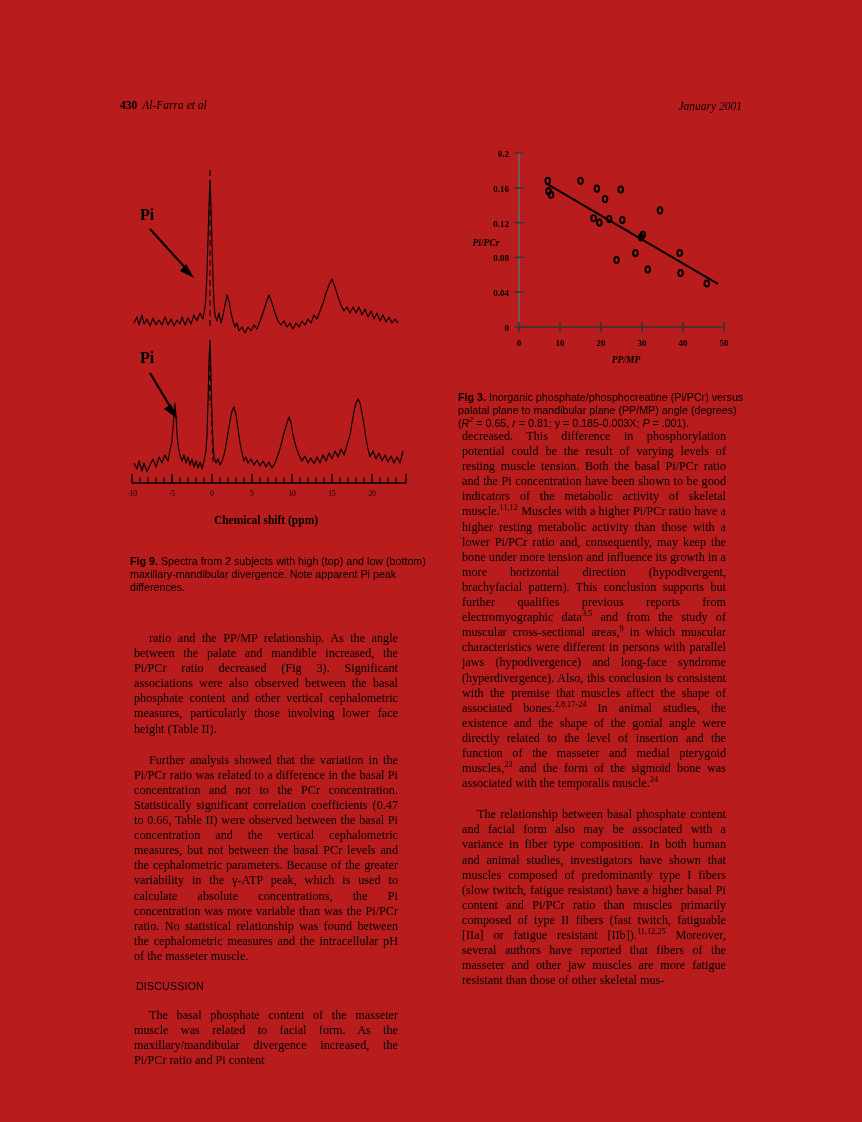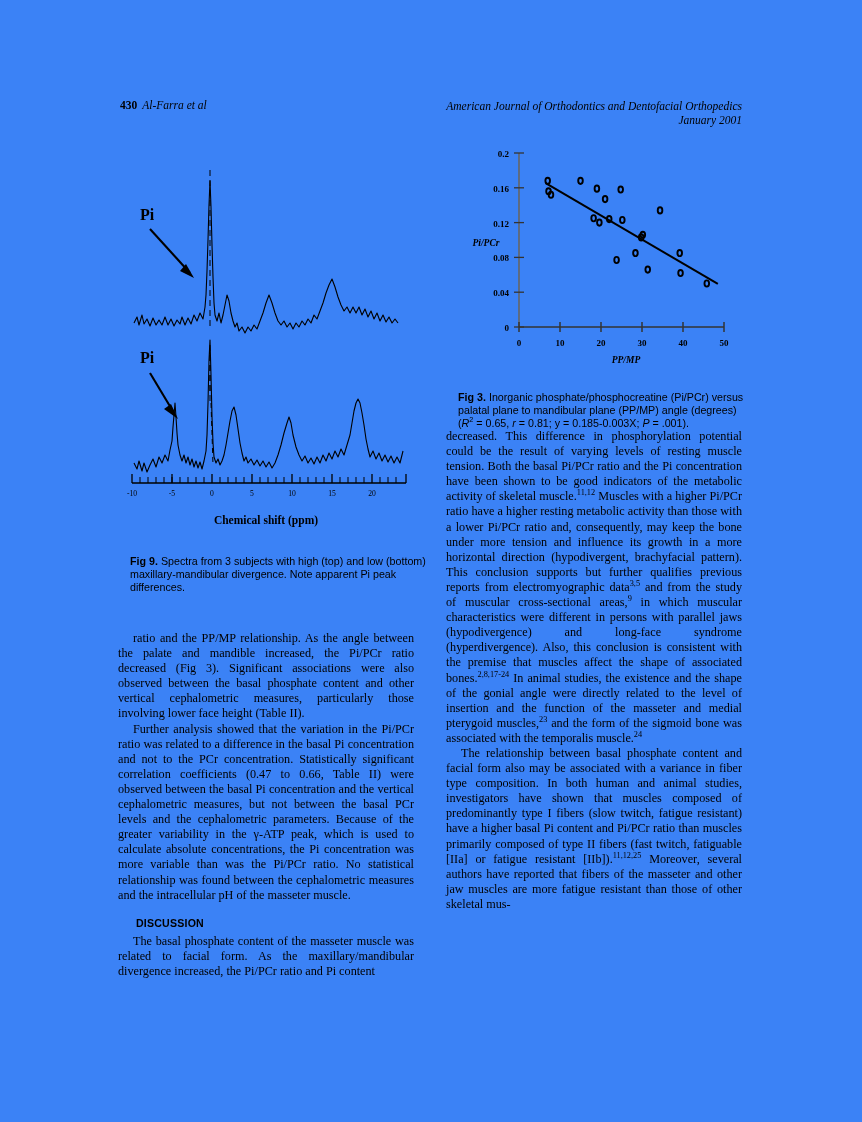--- a/index.html
+++ b/index.html
@@ -14,21 +14,21 @@
     font-family: "Liberation Serif", serif;
     color: #000000;
     overflow: hidden;
   }
 
   .page {
     position: absolute;
     left: 0; top: 0;
     width: 862px;
     height: 1122px;
-    background: #3b82f6;
+    background: #b91c1c;
   }
 
   
   .runhead {
     position: absolute;
     left: 120px;
     top: 99px;
     width: 622px;
     height: 40px;
   }
@@ -61,34 +61,34 @@
     width: 296px;
   }
   .col-right {
     position: absolute;
     left: 446px;
     top: 139px;
     width: 296px;
   }
 
   p.body {
-    margin: 0;
+    margin: 16px;
     font-size: 12.2px;
     line-height: 15.1px;
     text-align: justify;
     text-indent: 15px;
     hyphens: none;
   }
   p.body.noindent { text-indent: 0; }
 
   .sec-head {
     margin: 14px 0 5px 0;
     font-family: "Liberation Sans", sans-serif;
     font-size: 10.6px;
-    font-weight: bold;
+    font-weight: normal;
     letter-spacing: 0.2px;
     padding-left: 18px;
   }
 
   .caption {
     font-family: "Liberation Sans", sans-serif;
     font-size: 10.7px;
     line-height: 13.2px;
     text-align: left;
     margin: 12px;
@@ -154,21 +154,20 @@
 </head>
 <body>
 
 <div class="page">
 
   <div class="runhead">
     <div class="runhead-left">
       <span class="pageno">430</span><span>Al-Farra et al</span>
     </div>
     <div class="runhead-right">
-      <div>American Journal of Orthodontics and Dentofacial Orthopedics</div>
       <div>January 2001</div>
     </div>
   </div>
 
   <div class="col-left">
 
     <div class="fig2">
       <svg width="296" height="400" viewBox="0 0 296 400">
 
         <g>
@@ -272,21 +271,21 @@
           <text class="spec-tick" x="134" y="351" text-anchor="middle">5</text>
           <text class="spec-tick" x="174" y="351" text-anchor="middle">10</text>
           <text class="spec-tick" x="214" y="351" text-anchor="middle">15</text>
           <text class="spec-tick" x="254" y="351" text-anchor="middle">20</text>
           <text class="spec-axis-title" x="148" y="379" text-anchor="middle">Chemical shift (ppm)</text>
         </g>
       </svg>
 
       <p class="caption fig2-caption">
         <b>Fig 9.</b>
-        <span>Spectra from 3 subjects with high (top) and low (bottom) maxillary-mandibular divergence. Note apparent Pi peak differences.</span>
+        <span>Spectra from 2 subjects with high (top) and low (bottom) maxillary-mandibular divergence. Note apparent Pi peak differences.</span>
       </p>
     </div>
 
     <div style="margin-top:86px;">
       <p class="body">ratio and the PP/MP relationship. As the angle between the palate and mandible increased, the Pi/PCr ratio decreased (Fig 3). Significant associations were also observed between the basal phosphate content and other vertical cephalometric measures, particularly those involving lower face height (Table II).</p>
       <p class="body">Further analysis showed that the variation in the Pi/PCr ratio was related to a difference in the basal Pi concentration and not to the PCr concentration. Statistically significant correlation coefficients (0.47 to 0.66, Table II) were observed between the basal Pi concentration and the vertical cephalometric measures, but not between the basal PCr levels and the cephalometric parameters. Because of the greater variability in the γ-ATP peak, which is used to calculate absolute concentrations, the Pi concentration was more variable than was the Pi/PCr ratio. No statistical relationship was found between the cephalometric measures and the intracellular pH of the masseter muscle.</p>
       <div class="sec-head">DISCUSSION</div>
       <p class="body">The basal phosphate content of the masseter muscle was related to facial form. As the maxillary/mandibular divergence increased, the Pi/PCr ratio and Pi content</p>
     </div>
   </div>

